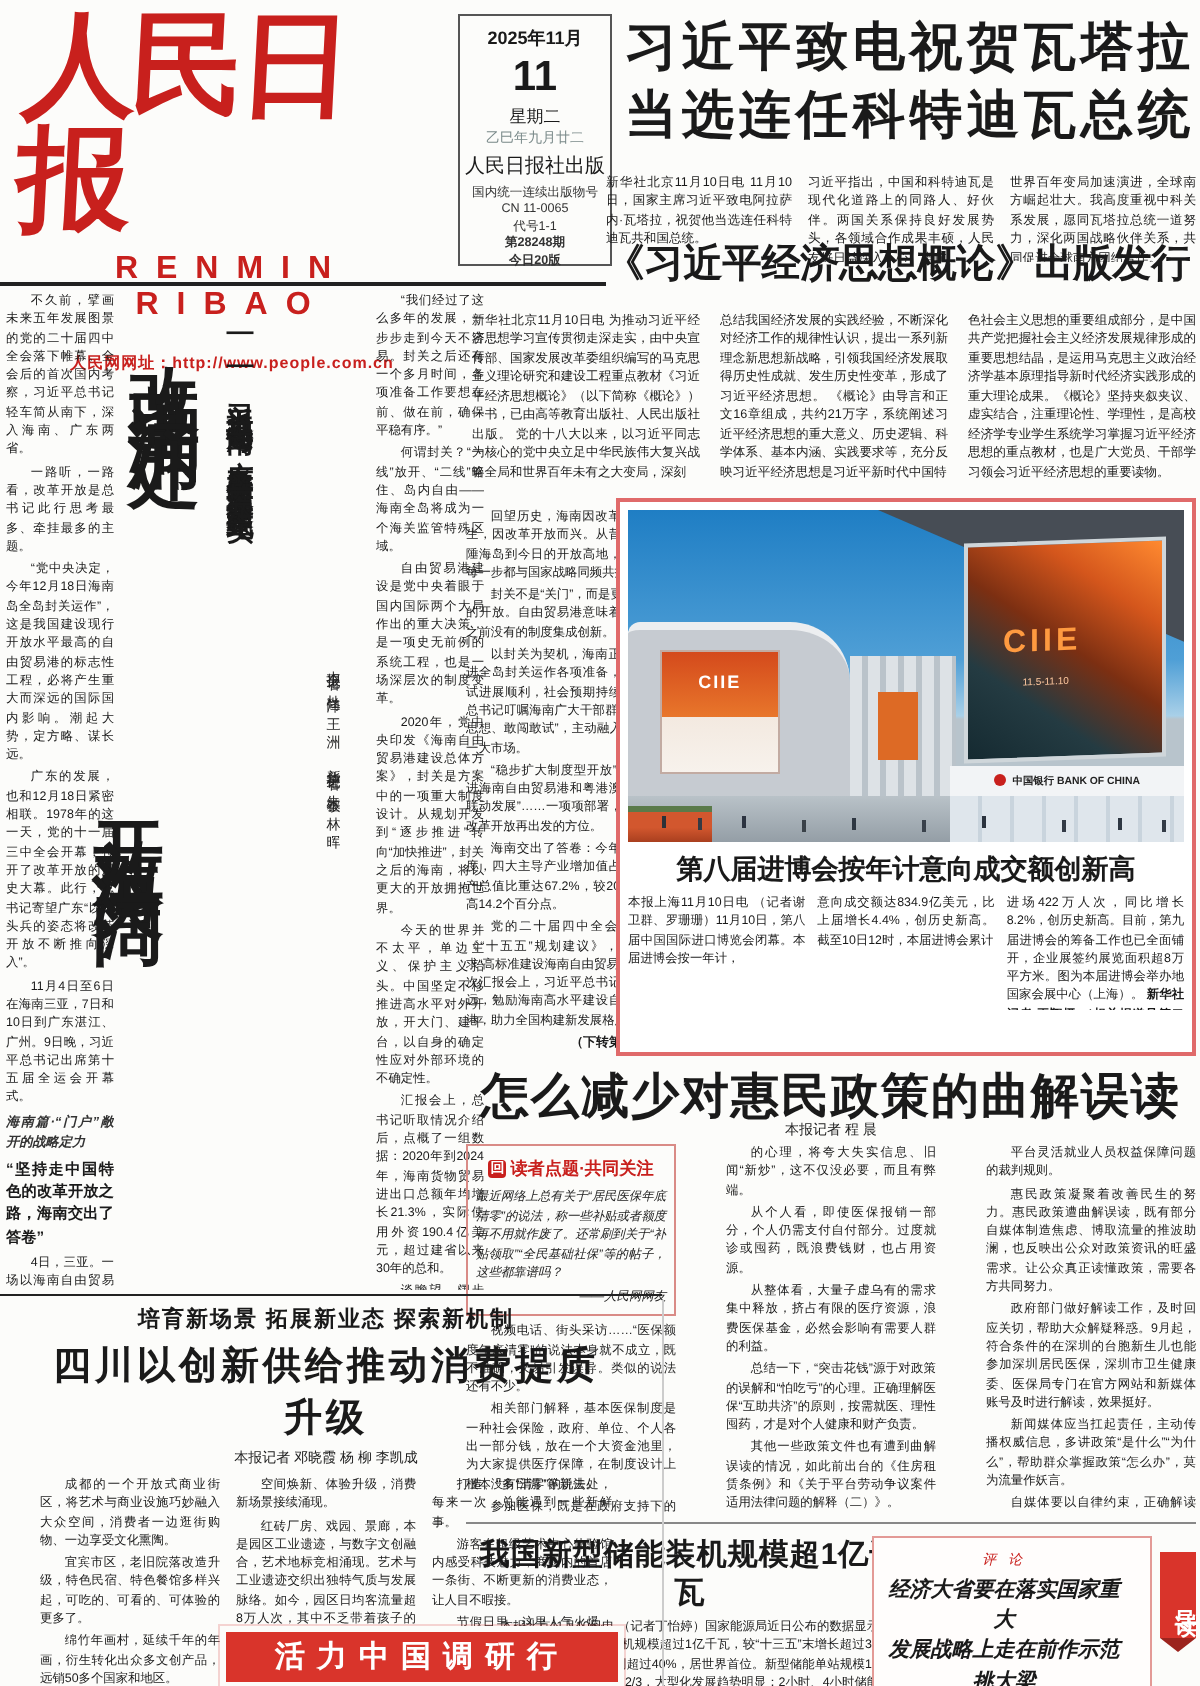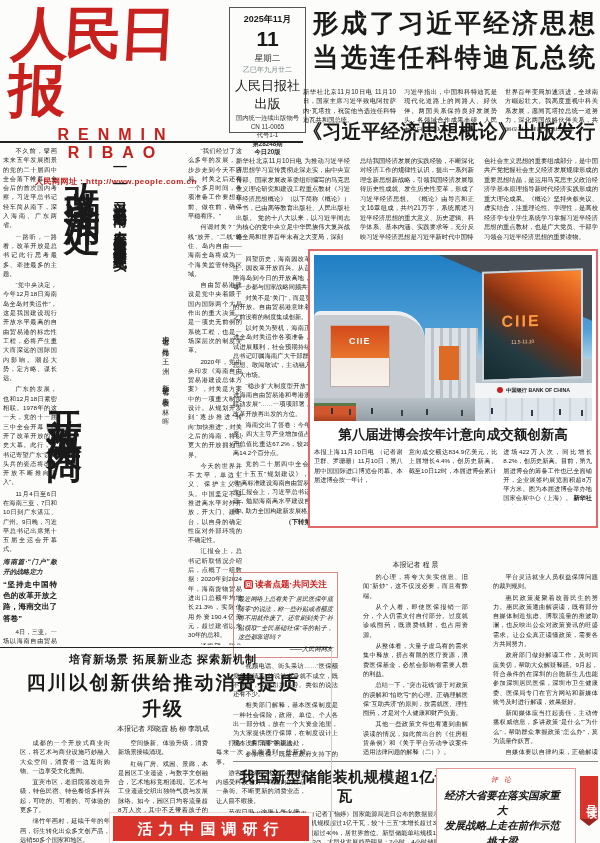--- a/index.html
+++ b/index.html
@@ -18,21 +18,21 @@
   .masthead-rom{font-size:16px;font-weight:bold;color:#c8201d;letter-spacing:9px;}
   .masthead-url{font-size:8px;font-weight:bold;color:#c8201d;letter-spacing:.5px;}
   
   .datebox{border:1px solid #555;text-align:center;padding:5px 2px;box-sizing:border-box;}
   .datebox div{line-height:1.35;}
   .db-ym{font-size:9px;font-weight:bold;text-align:center;}
   .db-day{font-size:21px;font-weight:bold;line-height:1.1;}
   .db-wd{font-size:8.5px;}
   .db-lunar{font-size:7px;color:#7a8a8a;}
   .db-small{font-size:6.3px;color:#333;}
-  .db-pub{font-size:13px;margin-top:3px;}
+  .db-pub{font-size:10px;margin-top:3px;}
   
   .hl-top{font-size:26px;font-weight:900;letter-spacing:2.5px;text-align:center;line-height:1.32;}
   .hl-book{font-size:19.5px;font-weight:900;text-align:center;letter-spacing:0;}
   .hl-policy{font-size:24px;font-weight:900;text-align:center;letter-spacing:1px;}
   .hl-storage{font-size:15px;font-weight:900;text-align:center;letter-spacing:.5px;}
   .hl-sichuan{font-size:19px;font-weight:900;text-align:center;letter-spacing:2px;}
   .kicker{font-size:11px;font-weight:900;text-align:center;letter-spacing:1px;}
   .byline{font-size:7px;text-align:center;color:#222;}
   .smalltext{font-size:6.3px;line-height:1.5;}
   .bodytext{font-size:6.2px;line-height:1.5;}
@@ -123,21 +123,21 @@
     <div class="db-pub">人民日报社出版</div>
     <div class="db-small" style="margin-top:2px;">国内统一连续出版物号</div>
     <div class="db-small">CN 11-0065</div>
     <div class="db-small">代号1-1</div>
     <div class="db-small" style="font-weight:bold;">第28248期</div>
     <div class="db-small" style="font-weight:bold;">今日20版</div>
   </div>
 
   <div class="abs" style="left:312px;top:6px;width:286px;">
     <div class="hl-top">
-      <span style="display:block;">形成了习近平经济思想</span>
+      <span style="display:block;">习近平致电祝贺瓦塔拉</span>
       <span style="display:block;">当选连任科特迪瓦总统</span>
     </div>
   </div>
   <div class="abs" style="left:303px;top:87px;width:295px;height:44px;display:flex;gap:8px;">
     <div class="smalltext jtext" style="flex:1;overflow:hidden;">新华社北京11月10日电  11月10日，国家主席习近平致电阿拉萨内·瓦塔拉，祝贺他当选连任科特迪瓦共和国总统。</div>
     <div class="smalltext jtext" style="flex:1;overflow:hidden;">习近平指出，中国和科特迪瓦是现代化道路上的同路人、好伙伴。两国关系保持良好发展势头，各领域合作成果丰硕，人民友好日益深入人心。当前，</div>
     <div class="smalltext jtext" style="flex:1;overflow:hidden;">世界百年变局加速演进，全球南方崛起壮大。我高度重视中科关系发展，愿同瓦塔拉总统一道努力，深化两国战略伙伴关系，共同促进全球南方团结合作。</div>
   </div>
 
   <div class="abs rule" style="left:0;top:141px;width:303px;height:2px;"></div>
@@ -225,20 +225,21 @@
       <div class="cap-col">本报上海11月10日电 （记者谢卫群、罗珊珊）11月10日，第八届中国国际进口博览会闭幕。本届进博会按一年计，</div>
       <div class="cap-col">意向成交额达834.9亿美元，比上届增长4.4%，创历史新高。 截至10日12时，本届进博会累计</div>
       <div class="cap-col">
         <span>进场422万人次，同比增长8.2%，创历史新高。目前，第九届进博会的筹备工作也已全面铺开，企业展签约展览面积超8万平方米。图为本届进博会举办地国家会展中心（上海）。</span>
         <span class="credit">新华社记者 王翔摄</span>
         <span class="credit">（相关报道见第二版）</span>
       </div>
     </div>
   </div>
 
+  <div class="abs hl-policy" style="left:233px;top:532px;width:365px;">怎么减少对惠民政策的曲解误读</div>
   <div class="abs byline" style="left:233px;top:560px;width:365px;">本报记者 程 晨</div>
   <div class="abs" style="left:233px;top:572px;width:365px;">
     <div class="policy-cols bodytext jtext">
       <div class="policy-col">
         <div class="reader-box">
           <div class="reader-title">
             <span class="reader-icon">回</span>
             <span>读者点题·共同关注</span>
           </div>
           <div class="reader-letter">最近网络上总有关于“居民医保年底清零”的说法，称一些补贴或者额度再不用就作废了。还常刷到关于“补贴领取”“全民基础社保”等的帖子，这些都靠谱吗？</div>

